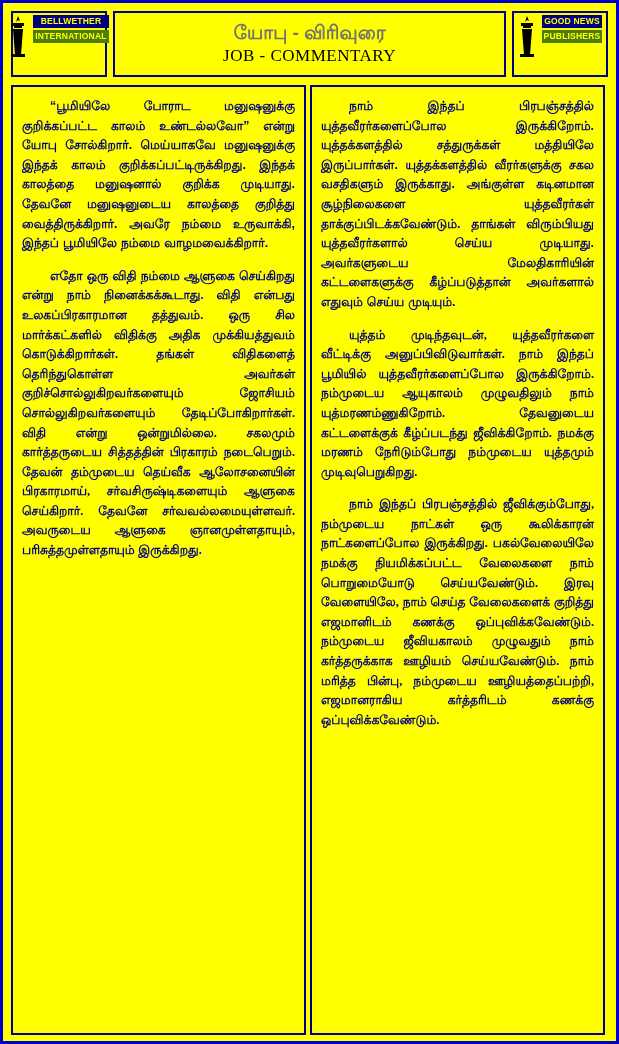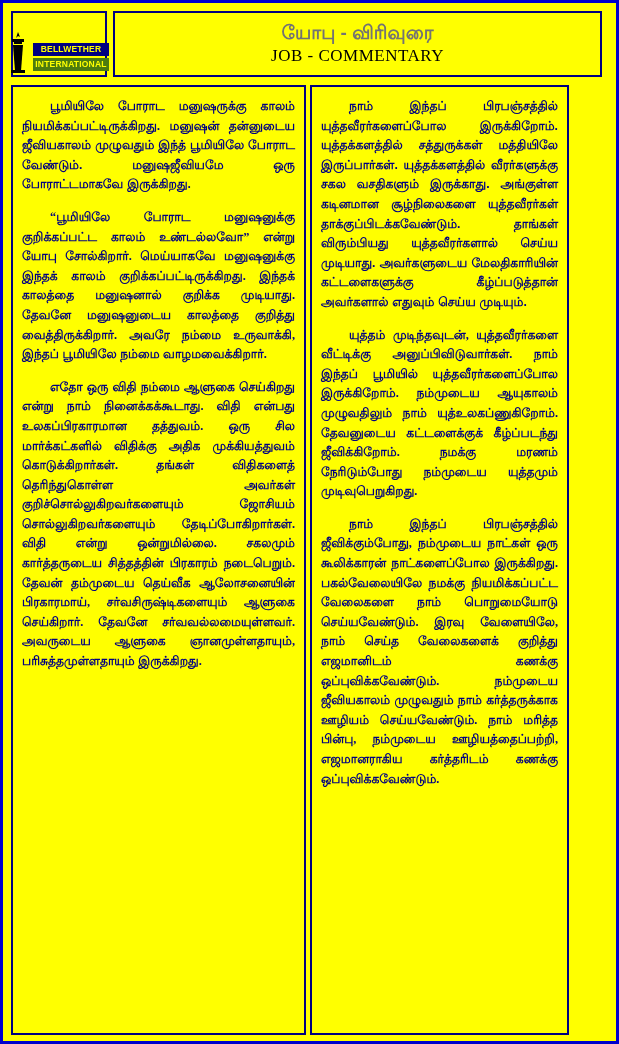--- a/index.html
+++ b/index.html
@@ -29,21 +29,21 @@
     display: flex;
     align-items: stretch;
     box-sizing: border-box;
   }
   .logo-box {
     width: 96px;
     border: 2px solid #000080;
     background: #ffff00;
     box-sizing: border-box;
     display: flex;
-    align-items: flex-end;
+    align-items: flex-start;
     justify-content: center;
     flex-direction: row;
     gap: 6px;
     padding: 2px 3px;
   }
   .logo-emblem {
     width: 18px;
     height: 42px;
     flex: 0 0 auto;
     position: relative;
@@ -107,21 +107,21 @@
     box-sizing: border-box;
   }
   .col {
     border: 2px solid #000080;
     box-sizing: border-box;
     background: #ffff00;
     padding: 10px 9px 6px 9px;
     overflow: hidden;
   }
   .col.left { width: 295px; }
-  .col.right { width: 259px; margin-left: 4px; }
+  .col.right { width: 295px; margin-left: 4px; }
   p.para {
     margin: 0 0 0 0;
     font-size: 12.3px;
     line-height: 19.6px;
     color: #000080;
     text-align: justify;
     text-justify: inter-word;
     text-indent: 28px;
     font-weight: bold;
     word-spacing: 0.5px;
@@ -149,32 +149,46 @@
         <span class="ln">BELLWETHER</span>
         <span class="ln plain">INTERNATIONAL</span>
       </span>
     </div>
 
     <div class="title-box">
       <div class="title-ta">யோபு - விரிவுரை</div>
       <div class="title-en">JOB  -  COMMENTARY</div>
     </div>
 
+    <div class="logo-box">
+      <span class="logo-emblem">
+        <svg width="18" height="42" viewBox="0 0 18 42">
+          <path d="M9 1 L11 6 L9 5 L7 7 Z" fill="#000000"></path>
+          <rect x="3" y="8" width="12" height="3" fill="#000000"></rect>
+          <rect x="5" y="11" width="8" height="2" fill="#000000"></rect>
+          <path d="M4 14 L14 14 L12 40 L6 40 Z" fill="#000000"></path>
+          <rect x="2" y="39" width="14" height="3" fill="#000000"></rect>
+        </svg>
+      </span>
+      <span class="logo-text">
+        <span class="ln">GOOD NEWS</span>
+        <span class="ln plain">PUBLISHERS</span>
+      </span>
+    </div>
 
   </div>
 
   <div class="body-wrap">
 
     <div class="col left">
-      <p class="para">பூமியிலே போராட மனுஷருக்கு காலம் நியமிக்கப்பட்டிருக்கிறது. மனுஷன் தன்னுடைய ஜீவியகாலம் முழுவதும் இந்த் பூமியிலே போராட வேண்டும். மனுஷஜீவியமே ஒரு போராட்டமாகவே இருக்கிறது.</p>
       <p class="para">“பூமியிலே போராட மனுஷனுக்கு குறிக்கப்பட்ட காலம் உண்டல்லவோ” என்று யோபு சோல்கிறார். மெய்யாகவே மனுஷனுக்கு இந்தக் காலம் குறிக்கப்பட்டிருக்கிறது. இந்தக் காலத்தை மனுஷனால் குறிக்க முடியாது. தேவனே மனுஷனுடைய காலத்தை குறித்து வைத்திருக்கிறார். அவரே நம்மை உருவாக்கி, இந்தப் பூமியிலே நம்மை வாழமவைக்கிறார்.</p>
       <p class="para">எதோ ஒரு விதி நம்மை ஆளுகை செய்கிறது என்று நாம் நினைக்கக்கூடாது. விதி என்பது உலகப்பிரகாரமான தத்துவம். ஒரு சில மார்க்கட்களில் விதிக்கு அதிக முக்கியத்துவம் கொடுக்கிறார்கள். தங்கள் விதிகளைத் தெரிந்துகொள்ள அவர்கள் குறிச்சொல்லுகிறவர்களையும் ஜோசியம் சொல்லுகிறவர்களையும் தேடிப்போகிறார்கள். விதி என்று ஒன்றுமில்லை. சகலமும் கார்த்தருடைய சித்தத்தின் பிரகாரம் நடைபெறும். தேவன் தம்முடைய தெய்வீக ஆலோசனையின் பிரகாரமாய், சர்வசிருஷ்டிகளையும் ஆளுகை செய்கிறார். தேவனே சர்வவல்லமையுள்ளவர். அவருடைய ஆளுகை ஞானமுள்ளதாயும், பரிசுத்தமுள்ளதாயும் இருக்கிறது.</p>
     </div>
 
     <div class="col right">
       <p class="para">நாம் இந்தப் பிரபஞ்சத்தில் யுத்தவீரர்களைப்போல இருக்கிறோம். யுத்தக்களத்தில் சத்துருக்கள் மத்தியிலே இருப்பார்கள். யுத்தக்களத்தில் வீரர்களுக்கு சகல வசதிகளும் இருக்காது. அங்குள்ள கடினமான சூழ்நிலைகளை யுத்தவீரர்கள் தாக்குப்பிடக்கவேண்டும். தாங்கள் விரும்பியது யுத்தவீரர்களால் செய்ய முடியாது. அவர்களுடைய மேலதிகாரியின் கட்டளைகளுக்கு கீழ்ப்படுத்தான் அவர்களால் எதுவும் செய்ய முடியும்.</p>
-      <p class="para">யுத்தம் முடிந்தவுடன், யுத்தவீரர்களை வீட்டிக்கு அனுப்பிவிடுவார்கள். நாம் இந்தப் பூமியில் யுத்தவீரர்களைப்போல இருக்கிறோம். நம்முடைய ஆயுகாலம் முழுவதிலும் நாம் யுத்உலகப்ணுகிறோம். தேவனுடைய கட்டளைக்குக் கீழ்ப்படந்து ஜீவிக்கிறோம். நமக்கு மரணம் நேரிடும்போது நம்முடைய யுத்தமும் முடிவுபெறுகிறது.</p>
+      <p class="para">யுத்தம் முடிந்தவுடன், யுத்தவீரர்களை வீட்டிக்கு அனுப்பிவிடுவார்கள். நாம் இந்தப் பூமியில் யுத்தவீரர்களைப்போல இருக்கிறோம். நம்முடைய ஆயுகாலம் முழுவதிலும் நாம் யுத்மரணம்ணுகிறோம். தேவனுடைய கட்டளைக்குக் கீழ்ப்படந்து ஜீவிக்கிறோம். நமக்கு மரணம் நேரிடும்போது நம்முடைய யுத்தமும் முடிவுபெறுகிறது.</p>
       <p class="para">நாம் இந்தப் பிரபஞ்சத்தில் ஜீவிக்கும்போது, நம்முடைய நாட்கள் ஒரு கூலிக்காரன் நாட்களைப்போல இருக்கிறது. பகல்வேலையிலே நமக்கு நியமிக்கப்பட்ட வேலைகளை நாம் பொறுமையோடு செய்யவேண்டும். இரவு வேளையிலே, நாம் செய்த வேலைகளைக் குறித்து எஜமானிடம் கணக்கு ஒப்புவிக்கவேண்டும். நம்முடைய ஜீவியகாலம் முழுவதும் நாம் கர்த்தருக்காக ஊழியம் செய்யவேண்டும். நாம் மரித்த பின்பு, நம்முடைய ஊழியத்தைப்பற்றி, எஜமானராகிய கர்த்தரிடம் கணக்கு ஒப்புவிக்கவேண்டும்.</p>
     </div>
 
   </div>
 
 </div>
 
 </body></html>

